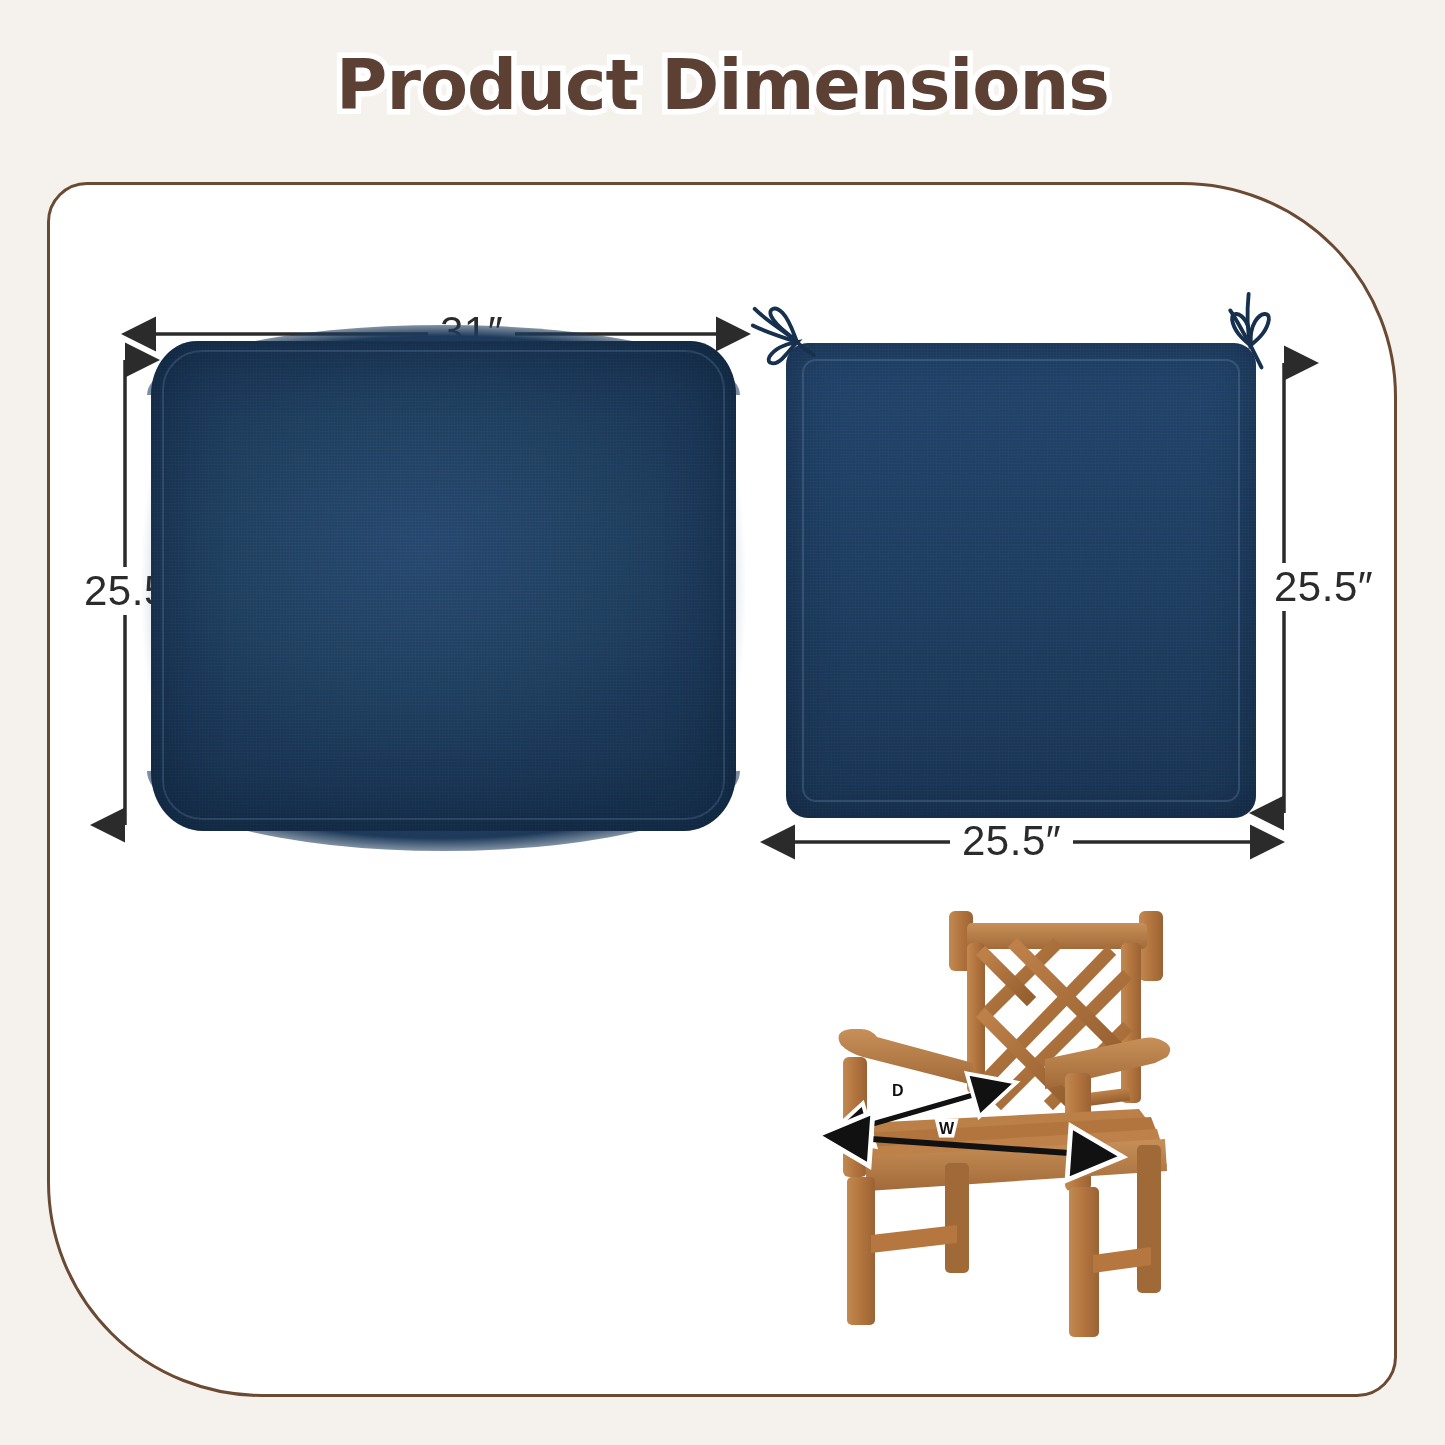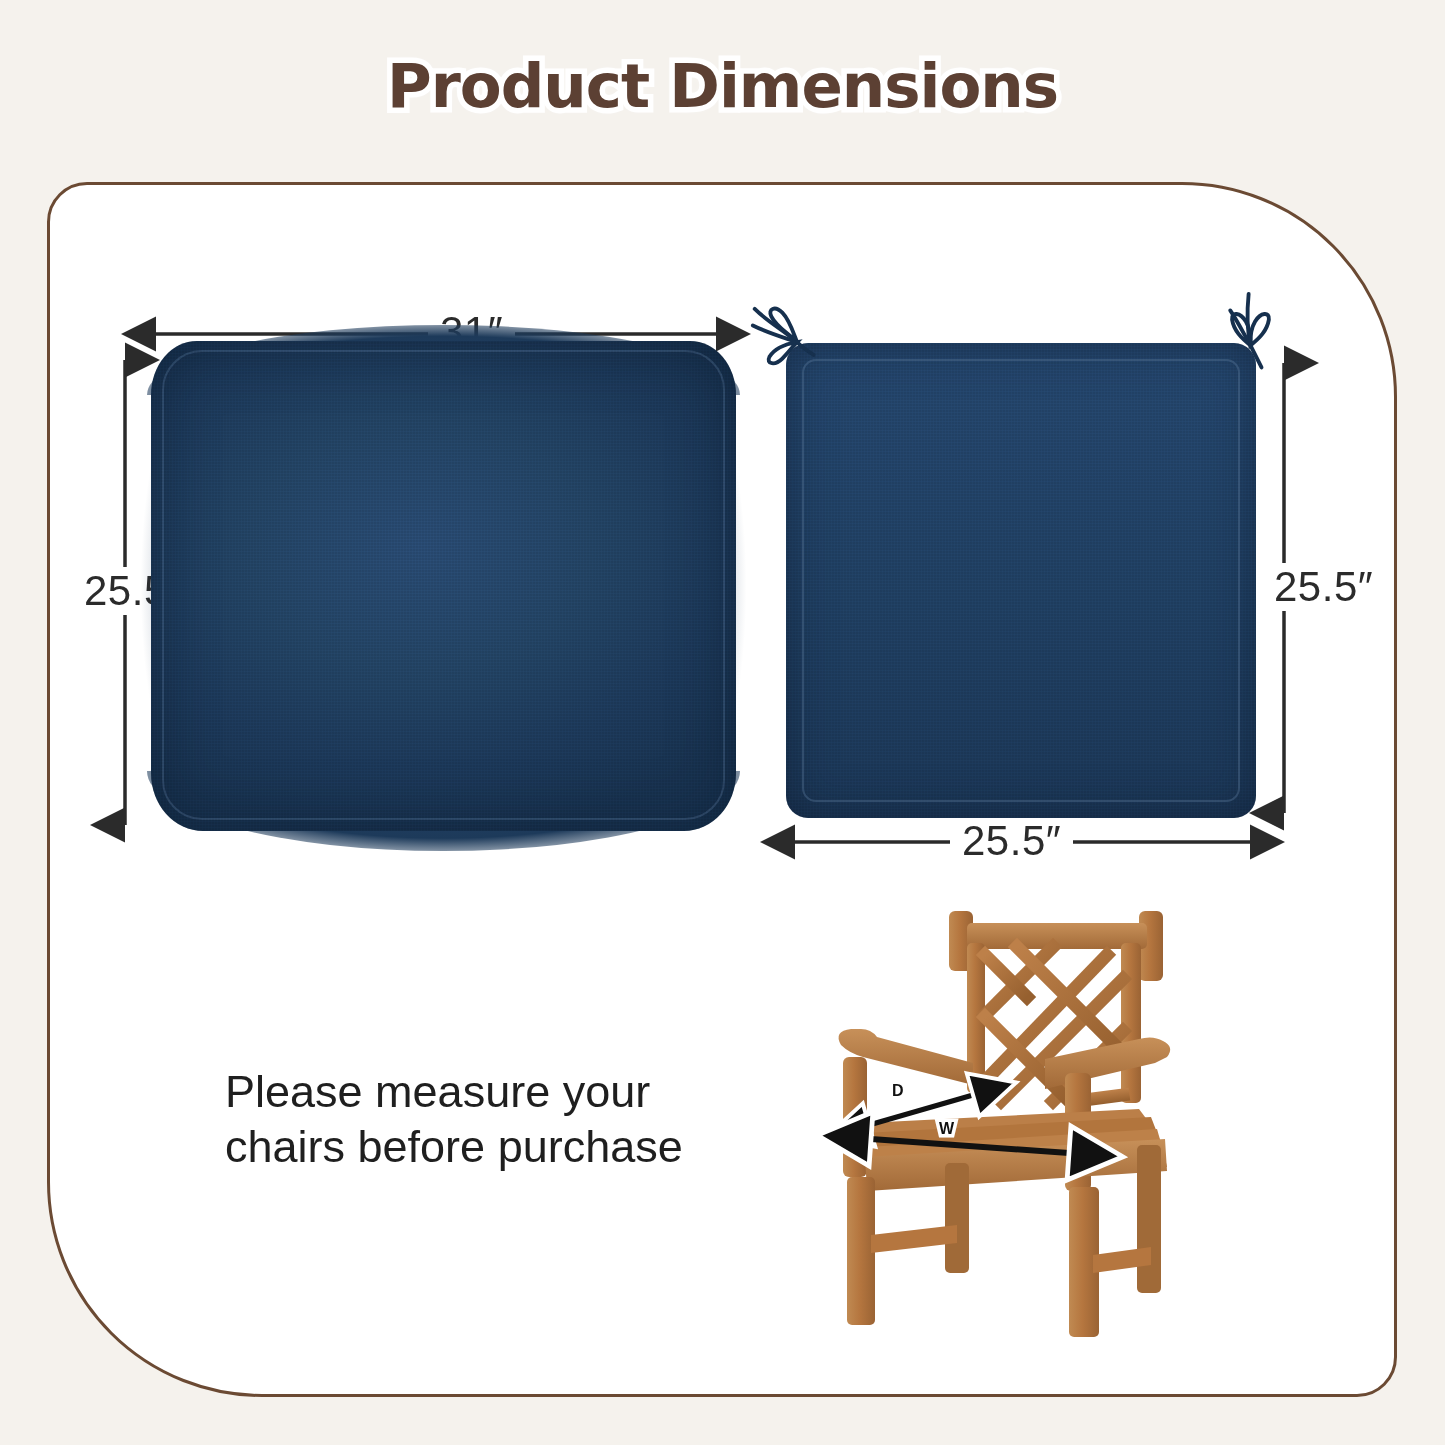--- a/index.html
+++ b/index.html
@@ -21,21 +21,21 @@
     position: absolute;
     top: 0; left: 0;
     width: 1445px;
     height: 170px;
     display: flex;
     align-items: center;
     justify-content: center;
   }
   #page-title {
     font-family: "DejaVu Sans", sans-serif;
-    font-size: 61px;
+    font-size: 70px;
     font-weight: bold;
     color: #5c4033;
     letter-spacing: -1px;
     -webkit-text-stroke: 11px #ffffff;
     paint-order: stroke fill;
     text-shadow:
        0 0 6px #fff,  0 0 10px #fff;
     white-space: nowrap;
   }
 
@@ -265,24 +265,20 @@
       <g fill="none" stroke="#16304e" stroke-width="4.2" stroke-linecap="round">
         <path d="M44,70 C40,52 40,34 42,14"></path>
         <path d="M44,70 C36,56 30,44 22,32"></path>
         <path d="M44,70 C34,62 26,54 24,42 C23,33 33,34 39,44 C45,54 44,64 44,70 Z"></path>
         <path d="M44,70 C54,62 62,54 64,42 C65,33 55,34 49,44 C43,54 44,64 44,70 Z"></path>
         <path d="M44,70 C48,78 52,86 56,94"></path>
       </g>
     </svg>
   </div>
 
-  <div id="note" style="left:175px; top:880px;">
-    <span>Please measure your</span>
-    <span class="l2">chairs before purchase</span>
-  </div>
 
   <svg id="chair-wrap" style="left:771px; top:710px;" viewBox="0 0 400 450">
     <defs>
       <linearGradient id="wd1" x1="0" y1="0" x2="1" y2="0">
         <stop offset="0%" stop-color="#c08a52"></stop>
         <stop offset="45%" stop-color="#b5763f"></stop>
         <stop offset="100%" stop-color="#9a6334"></stop>
       </linearGradient>
       <linearGradient id="wd2" x1="0" y1="0" x2="0" y2="1">
         <stop offset="0%" stop-color="#c79059"></stop>

